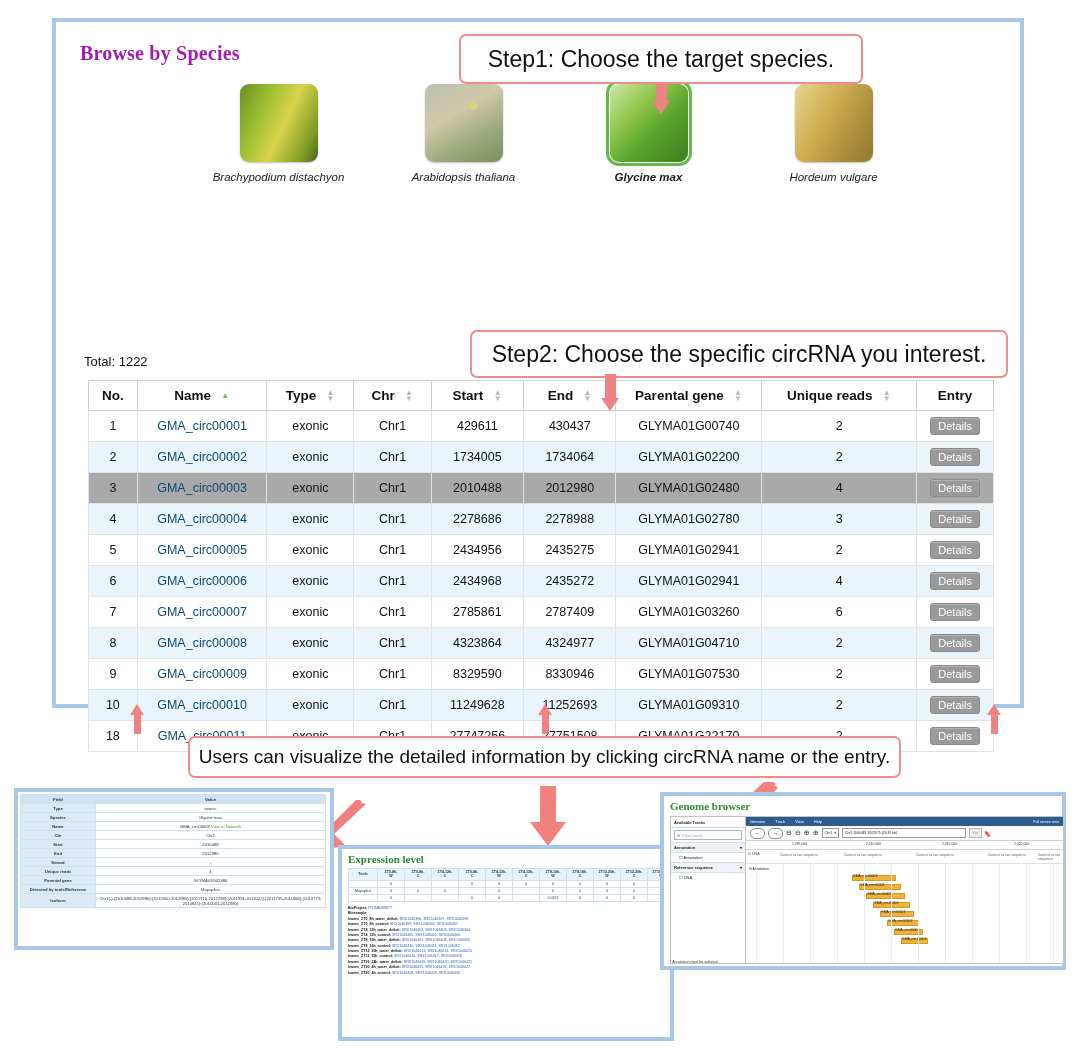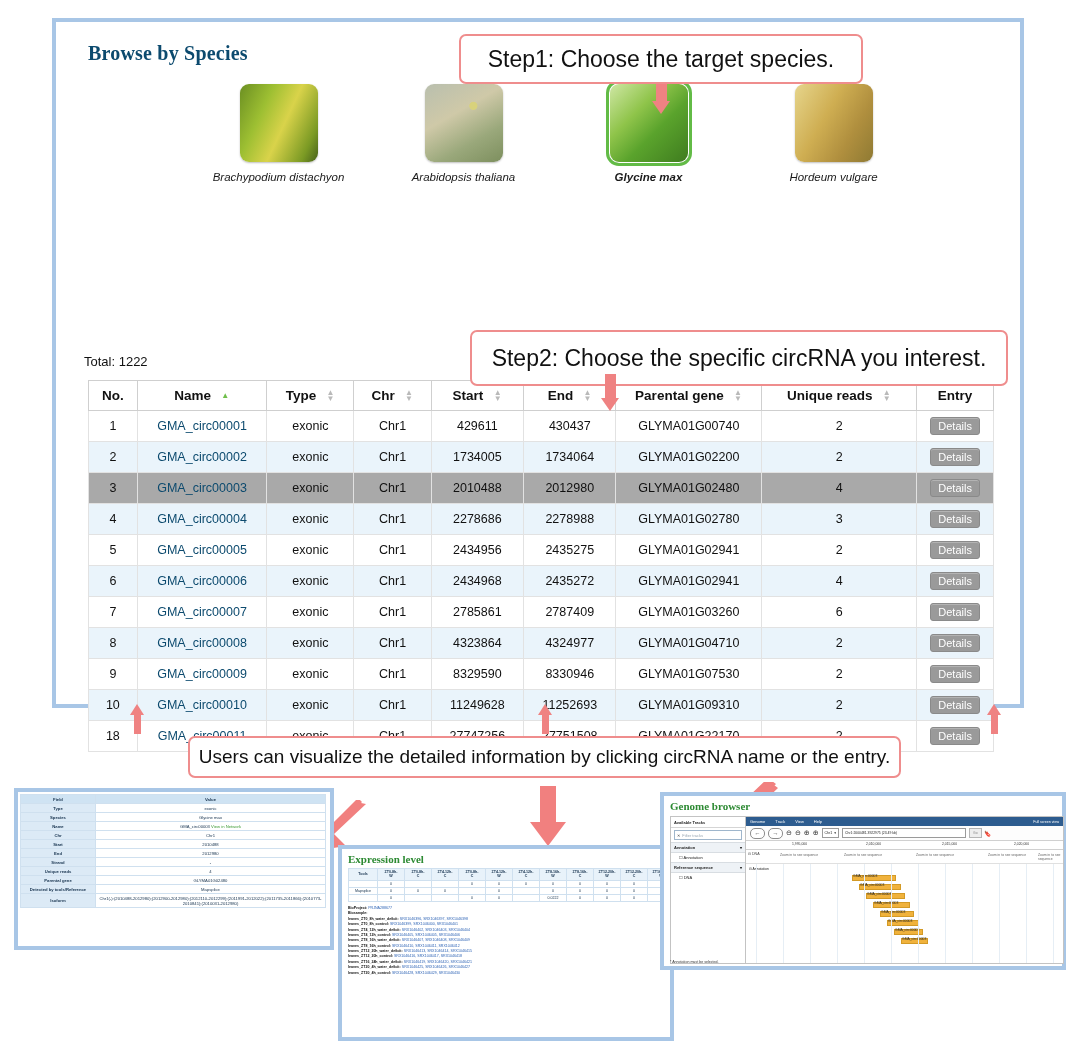--- a/index.html
+++ b/index.html
@@ -10,23 +10,23 @@
     position:relative;
     overflow:hidden;
     -webkit-font-smoothing:antialiased;
   }
   
   .main-panel{
     position:absolute;left:52px;top:18px;width:972px;height:690px;
     border:4px solid #a8c6e6;background:#ffffff;box-sizing:border-box;
   }
   .browse-title{
-    position:absolute;left:32px;top:20px;
+    position:absolute;left:24px;top:20px;
     font-family:"Liberation Serif", serif;
-    font-weight:bold;font-size:20px;color:#0c4a6e;
+    font-weight:bold;font-size:20px;color:#a21caf;
     letter-spacing:.2px;
   }
   
   .species-grid{
     position:absolute;left:130px;top:62px;width:800px;
   }
   .species-row{display:flex;}
   .species-cell{
     width:185px;display:flex;flex-direction:column;align-items:center;
   }
@@ -109,21 +109,21 @@
   .col-ur{width:170px;}
   .col-entry{width:72px;}
 
   
   .callout{
     position:absolute;background:#ffffff;border:2px solid #ef8d8d;
     border-radius:7px;display:flex;align-items:center;justify-content:center;
     color:#111;box-sizing:border-box;
   }
   #callout-step1{left:459px;top:34px;width:404px;height:50px;font-size:23px;}
-  #callout-step2{left:470px;top:330px;width:538px;height:56px;font-size:23px;}
+  #callout-step2{left:470px;top:330px;width:538px;height:48px;font-size:23px;}
   #callout-step3{left:188px;top:736px;width:713px;height:42px;font-size:19px;}
   .arr-shaft{position:absolute;background:#ef8282;}
   .arr-head-down{
     position:absolute;width:0;height:0;
     border-left:9px solid transparent;border-right:9px solid transparent;
     border-top:13px solid #ef8282;
   }
   .arr-head-up{
     position:absolute;width:0;height:0;
     border-left:7px solid transparent;border-right:7px solid transparent;

